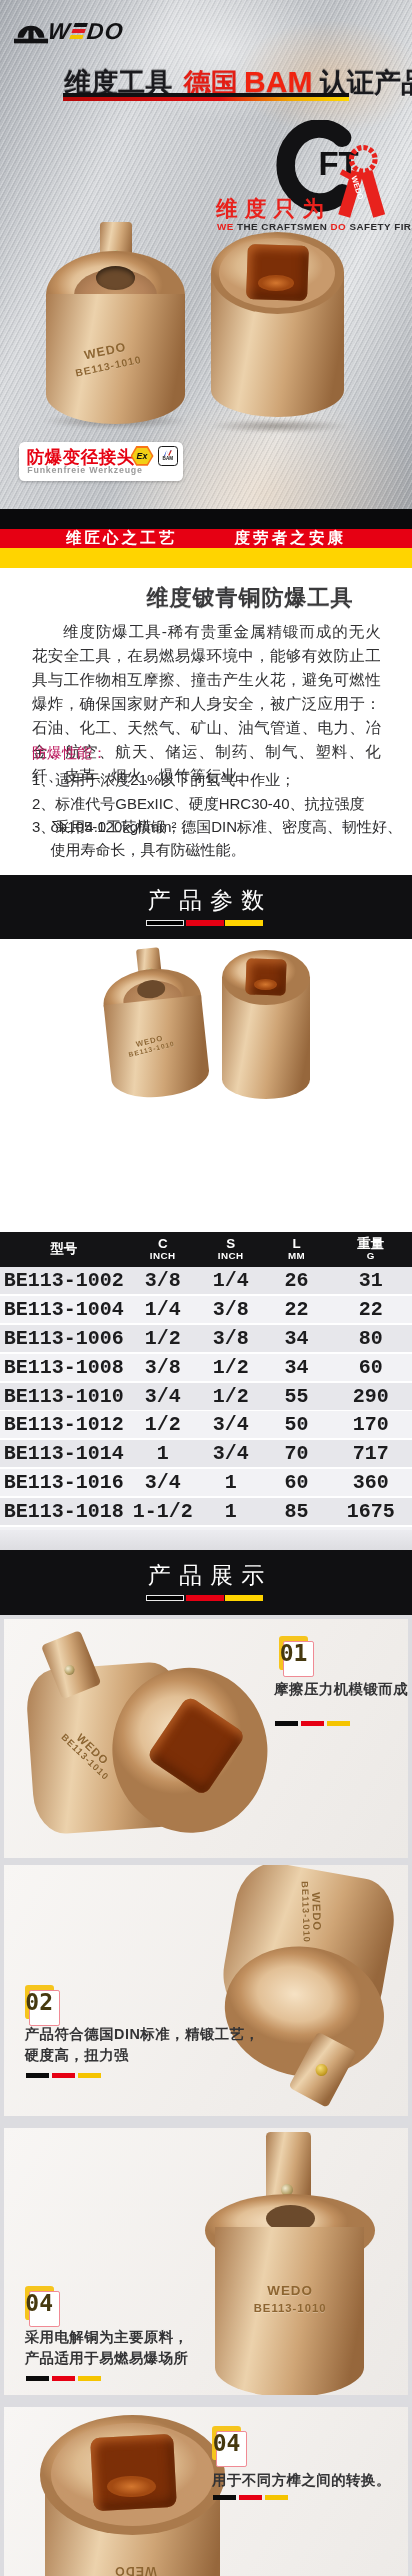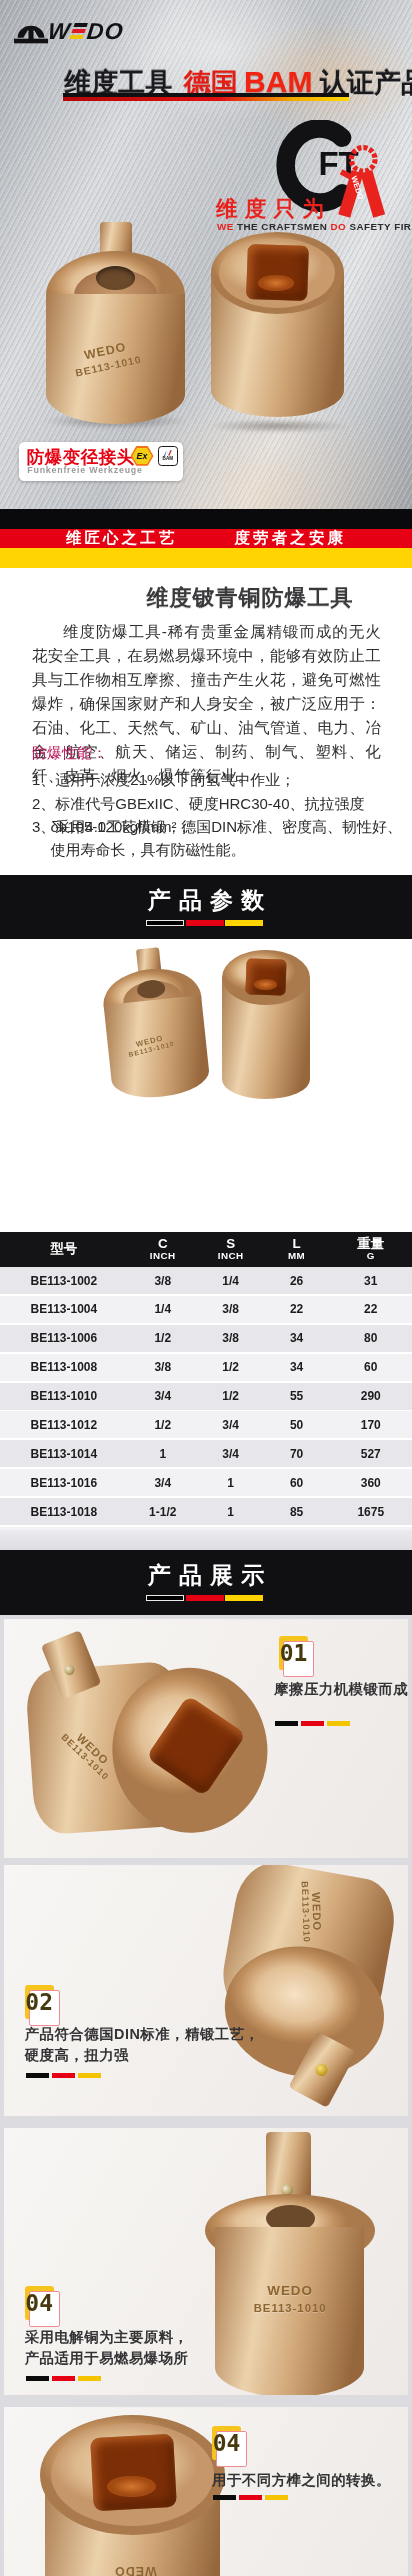--- a/index.html
+++ b/index.html
@@ -61,40 +61,40 @@
   .intro{left:0;top:568px;width:412px;height:307px;background:#fff;}
   .intro-title{left:0;top:15px;width:412px;text-align:center;font-size:22px;font-weight:900;color:#3a3a3c;
     text-shadow:0 1px 0.5px rgba(0,0,0,.15);letter-spacing:1px;margin-left:44px;}
   .intro-p{left:32px;top:52px;width:349px;font-size:15.5px;line-height:24px;color:#303032;text-indent:2em;
     letter-spacing:0.3px;text-align:justify;}
   .perf-title{left:32px;top:176px;font-size:15px;font-weight:normal;color:#be185d;}
   .perf-item{left:32px;width:357px;font-size:15px;line-height:23px;color:#2b2b2d;padding-left:18.5px;text-indent:-18.5px;}
   
   .sec-banner{left:0;width:412px;height:65px;background:#101012;}
   .sec-banner .t{position:absolute;left:0;top:10.3px;width:412px;text-align:center;color:#fff;
-    font-size:23px;font-weight:700;letter-spacing:8.2px;text-indent:8.2px;}
+    font-size:23px;font-weight:400;letter-spacing:8.2px;text-indent:8.2px;}
   .flag-bar{position:absolute;left:146px;top:45px;display:flex;gap:1.5px;}
   .flag-bar i{display:block;width:38px;height:5.7px;}
   .fb-k{background:#000;border:0.5px solid #e9e9e9;box-sizing:border-box;}
   .fb-r{background:#e60013;}
   .fb-y{background:#ffd400;}
   
   .params{left:0;top:939px;width:412px;height:294px;background:#fff;}
   
   .ptable{left:0;top:1232px;width:412px;height:298px;background:#fff;}
   .t-head{position:absolute;left:0;top:0;width:412px;height:35px;background:#141416;display:grid;
     grid-template-columns:31% 17% 16% 16% 20%;}
   .t-head .hc{display:flex;flex-direction:column;align-items:center;justify-content:center;color:#fff;line-height:1.1;}
   .t-head .top{font-size:13.4px;font-weight:bold;}
   .t-head .bot{font-size:9.8px;font-weight:bold;letter-spacing:0.5px;}
   .t-body{position:absolute;left:0;top:35px;width:412px;}
   .t-row{display:grid;grid-template-columns:31% 17% 16% 16% 20%;height:27px;margin-bottom:1.9px;align-items:center;}
   .t-row:nth-child(odd){background:#e7e7eb;}
   .t-row:nth-child(even){background:#f2f2f5;}
-  .t-row span{text-align:center;font-size:12px;font-weight:600;color:#1c1c1e;}
+  .t-row span{text-align:center;font-size:20px;font-weight:600;color:#1c1c1e;font-family:Liberation Mono, monospace;}
   .gap-strip{left:0;top:1530px;width:412px;height:19.6px;background:linear-gradient(#ececf0,#dddde1);}
   
   .show-area{left:0;top:1615px;width:412px;height:1056px;background:#dcdce0;}
   .blk{position:absolute;left:4.1px;width:404px;background:linear-gradient(120deg,#f8f6f4,#f1eeeb 60%,#ece9e6);overflow:hidden;}
   .num-badge{position:absolute;width:29px;height:34px;background:#f6c51d;border-radius:3.1px;z-index:3;
     display:flex;align-items:center;justify-content:center;font-family:"DejaVu Sans Mono",monospace;
     font-size:23px;font-weight:800;color:#46390f;}
   .num-badge::before{content:"";position:absolute;left:4.1px;top:5.2px;width:100%;height:100%;
     background:#fff;border:1px solid #f08a94;border-radius:2.1px;z-index:-1;}
   .blk-text{position:absolute;font-size:14.4px;line-height:21px;color:#333335;font-weight:600;letter-spacing:0.5px;z-index:3;}
@@ -355,21 +355,21 @@
           <span>1/2</span>
           <span>3/4</span>
           <span>50</span>
           <span>170</span>
         </div>
       <div class="t-row">
           <span>BE113-1014</span>
           <span>1</span>
           <span>3/4</span>
           <span>70</span>
-          <span>527</span>
+          <span>717</span>
         </div>
       <div class="t-row">
           <span>BE113-1016</span>
           <span>3/4</span>
           <span>1</span>
           <span>60</span>
           <span>360</span>
         </div>
       <div class="t-row">
           <span>BE113-1018</span>

